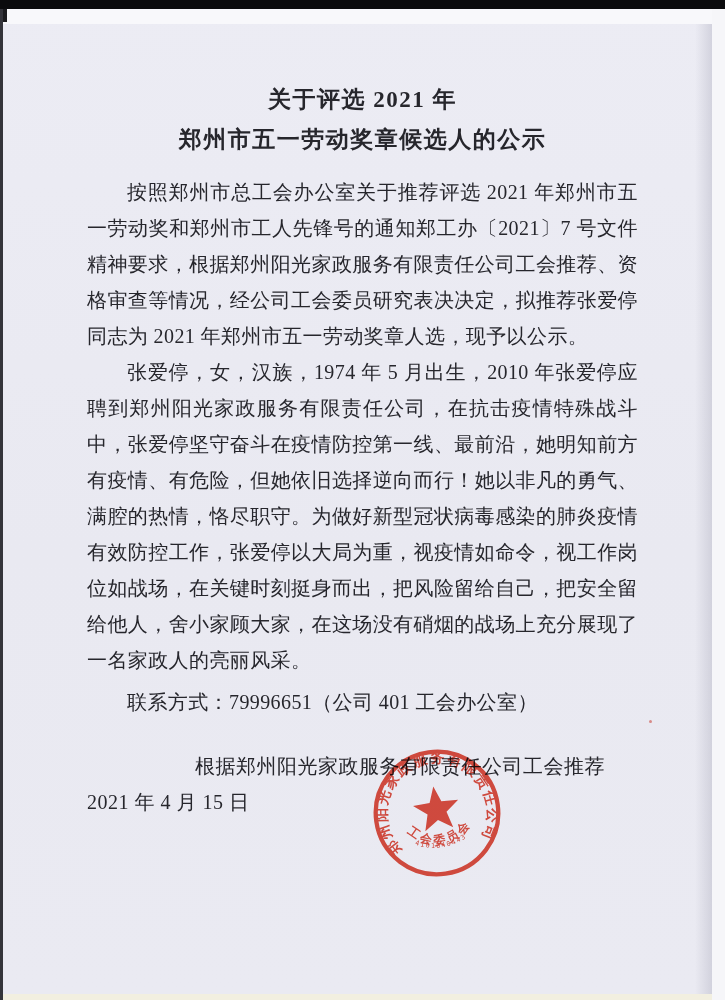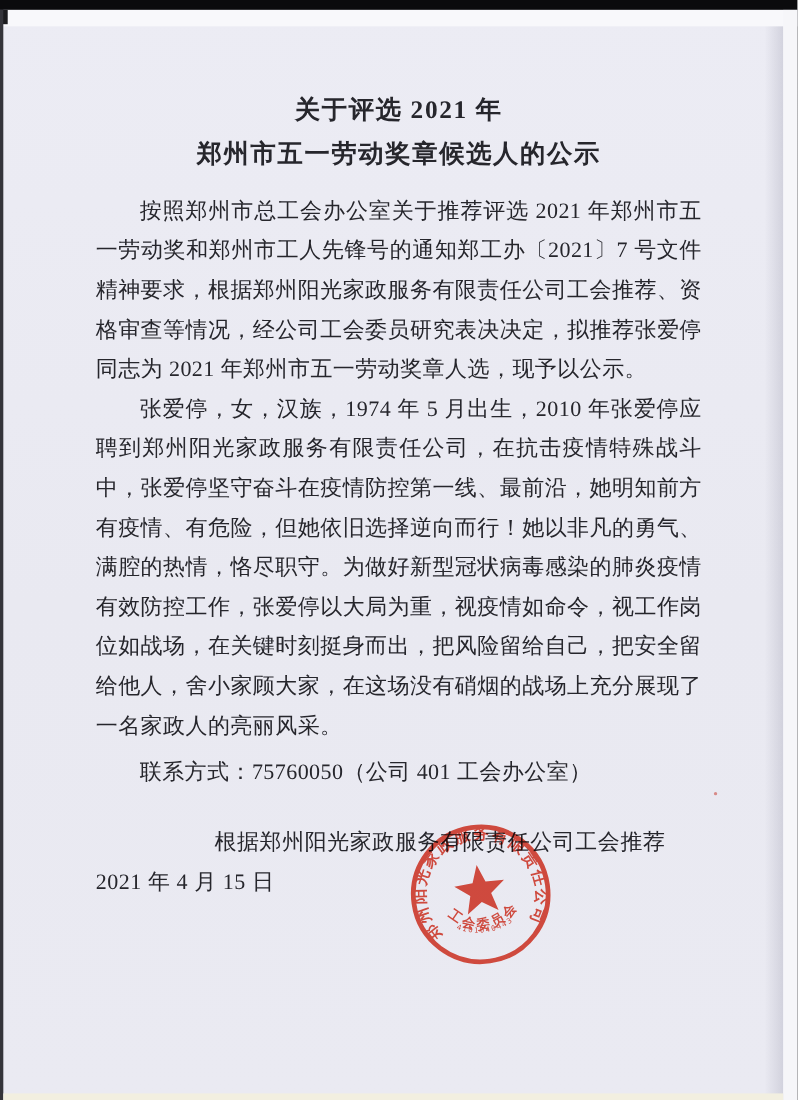--- a/index.html
+++ b/index.html
@@ -74,21 +74,21 @@
 
     <div class="title-line">关于评选 2021 年</div>
     <div class="title-line">郑州市五一劳动奖章候选人的公示</div>
 
     <div class="body-block">
       <p class="para">按照郑州市总工会办公室关于推荐评选 2021 年郑州市五一劳动奖和郑州市工人先锋号的通知郑工办〔2021〕7 号文件精神要求，根据郑州阳光家政服务有限责任公司工会推荐、资格审查等情况，经公司工会委员研究表决决定，拟推荐张爱停同志为 2021 年郑州市五一劳动奖章人选，现予以公示。</p>
       <p class="para">张爱停，女，汉族，1974 年 5 月出生，2010 年张爱停应聘到郑州阳光家政服务有限责任公司，在抗击疫情特殊战斗中，张爱停坚守奋斗在疫情防控第一线、最前沿，她明知前方有疫情、有危险，但她依旧选择逆向而行！她以非凡的勇气、满腔的热情，恪尽职守。为做好新型冠状病毒感染的肺炎疫情有效防控工作，张爱停以大局为重，视疫情如命令，视工作岗位如战场，在关键时刻挺身而出，把风险留给自己，把安全留给他人，舍小家顾大家，在这场没有硝烟的战场上充分展现了一名家政人的亮丽风采。</p>
     </div>
 
     <div class="notice-block">
-      <p class="notice-line">联系方式：75760050（公司 401 工会办公室）</p>
+      <p class="notice-line">联系方式：79996651（公司 401 工会办公室）</p>
     </div>
 
     <p class="signature-line">根据郑州阳光家政服务有限责任公司工会推荐</p>
     <p class="date-line">2021 年 4 月 15 日</p>
   </div>
 
   <svg class="seal" viewBox="0 0 140 140" xmlns="http://www.w3.org/2000/svg">
     <defs>
       <path id="ringPath" d="M 36,110.8 A 53,53 0 1 1 104,110.8" fill="none"></path>
       <path id="subPath" d="M 34,82 A 42,42 0 0 0 106,82" fill="none"></path>

